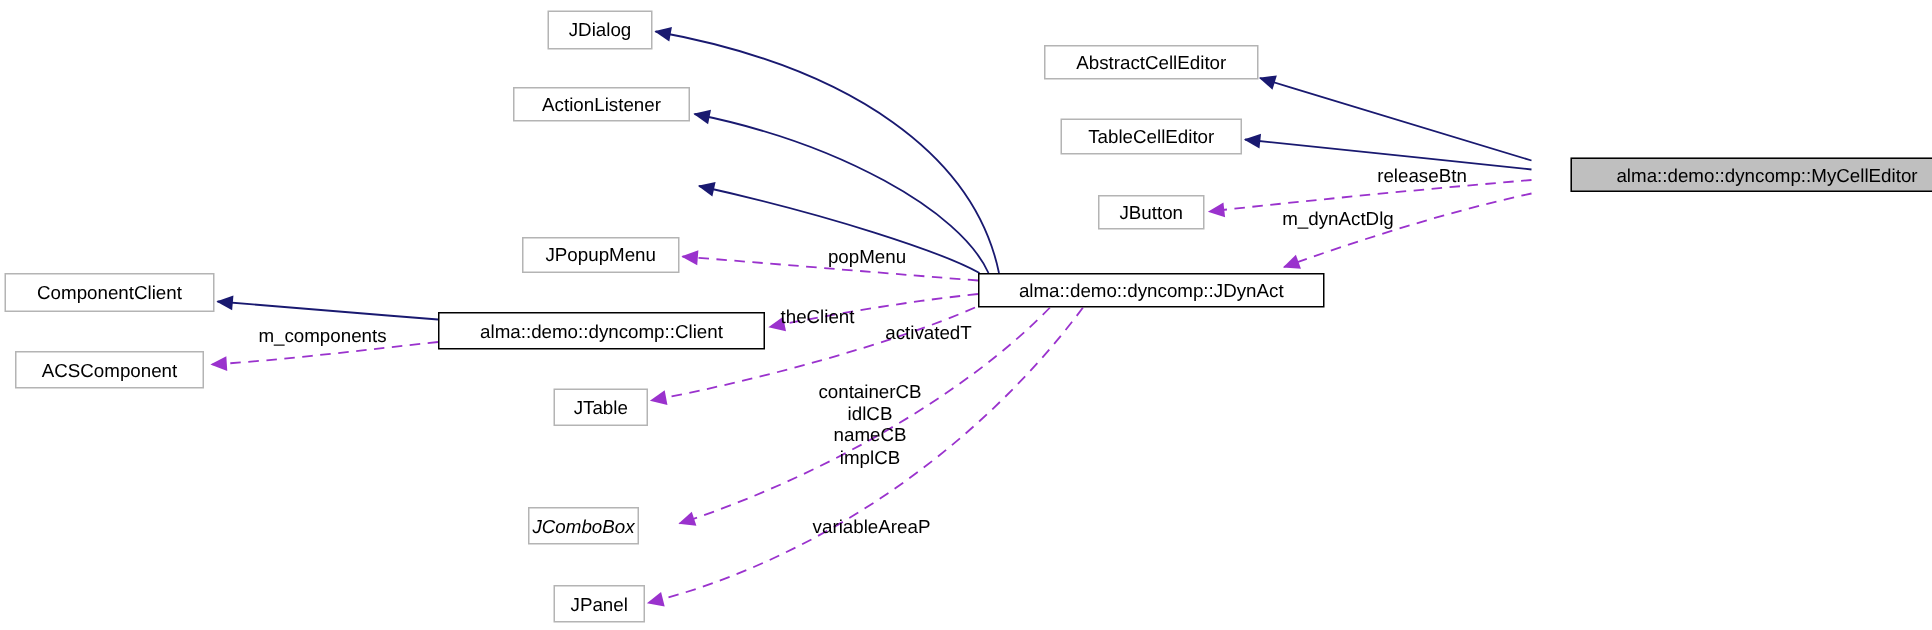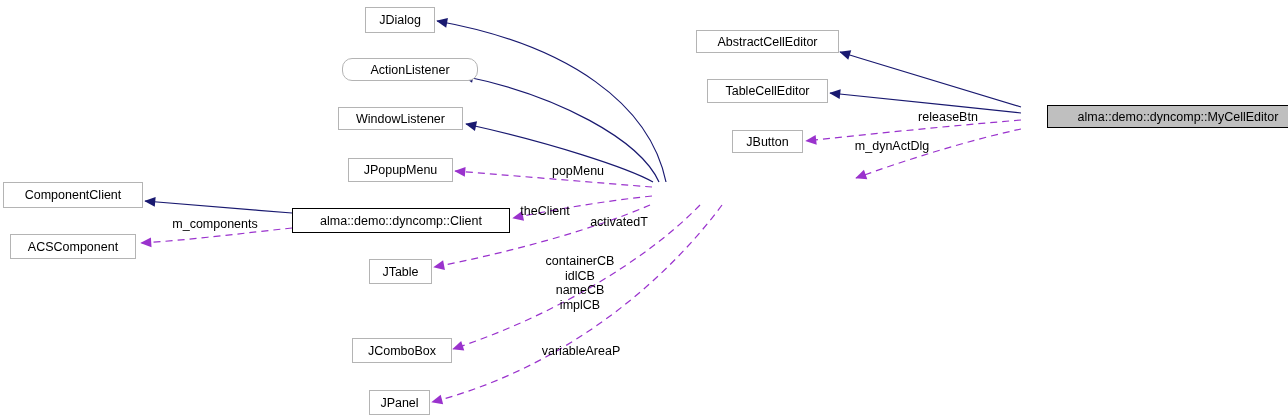--- a/index.html
+++ b/index.html
@@ -85,28 +85,28 @@
     <path class="edge usage" d="M652,196 C605,201 557,209 513,218" marker-end="url(#arrow-purple)"></path>
     <path class="edge usage" d="M650,205 C595,229 508,253 434,267" marker-end="url(#arrow-purple)"></path>
     <path class="edge usage" d="M700,205 C645,262 548,318 453,349" marker-end="url(#arrow-purple)"></path>
     <path class="edge usage" d="M722,205 C655,295 550,372 432,402" marker-end="url(#arrow-purple)"></path>
     <path class="edge usage" d="M292,228 C245,233 190,240 141,243" marker-end="url(#arrow-purple)"></path>
     <path class="edge usage" d="M1021,120 C950,126 878,133 806,141" marker-end="url(#arrow-purple)"></path>
     <path class="edge usage" d="M1021,129 C965,141 900,162 856,178" marker-end="url(#arrow-purple)"></path>
   </svg>
 
   <div class="node" style="left:365px; top:7px;  width:70px;  height:26px;">JDialog</div>
-  <div class="node" style="left:342px; top:58px; width:136px; height:23px;border-radius:10px;">ActionListener</div>
-  <div class="node" style="left:338px; top:107px; width:125px; height:23px;">WindowListener</div>
+  <div class="node" style="left:342px; top:58px; width:118px; height:23px;">ActionListener</div>
   <div class="node" style="left:348px; top:158px; width:105px; height:24px;">JPopupMenu</div>
   <div class="node" style="left:3px;   top:182px; width:140px; height:26px;text-align:center;">ComponentClient</div>
   <div class="node" style="left:10px;  top:234px; width:126px; height:25px;">ACSComponent</div>
   <div class="node doc" style="left:292px; top:208px; width:218px; height:25px;">alma::demo::dyncomp::Client</div>
+  <div class="node doc" style="left:652px; top:182px; width:231px; height:23px;">alma::demo::dyncomp::JDynAct</div>
   <div class="node" style="left:369px; top:259px; width:63px;  height:25px;">JTable</div>
-  <div class="node" style="left:352px; top:338px; width:100px;  height:25px;">JComboBox</div>
+  <div class="node" style="left:352px; top:338px; width:74px;  height:25px;font-style:italic;">JComboBox</div>
   <div class="node" style="left:369px; top:390px; width:61px;  height:25px;">JPanel</div>
   <div class="node" style="left:696px; top:30px; width:143px; height:23px;">AbstractCellEditor</div>
   <div class="node" style="left:707px; top:79px; width:121px; height:24px;">TableCellEditor</div>
   <div class="node" style="left:732px; top:130px; width:71px; height:23px;">JButton</div>
   <div class="node current" style="left:1021px; top:105px; width:262px; height:23px;">alma::demo::dyncomp::MyCellEditor</div>
 
   <div class="elabel" style="left:578px; top:164px;">popMenu</div>
   <div class="elabel" style="left:545px; top:190px;margin-top:14px;">theClient</div>
   <div class="elabel" style="left:580px; top:215px;margin-left:39px;">activatedT</div>
   <div class="elabel" style="left:580px; top:254px;">containerCB

